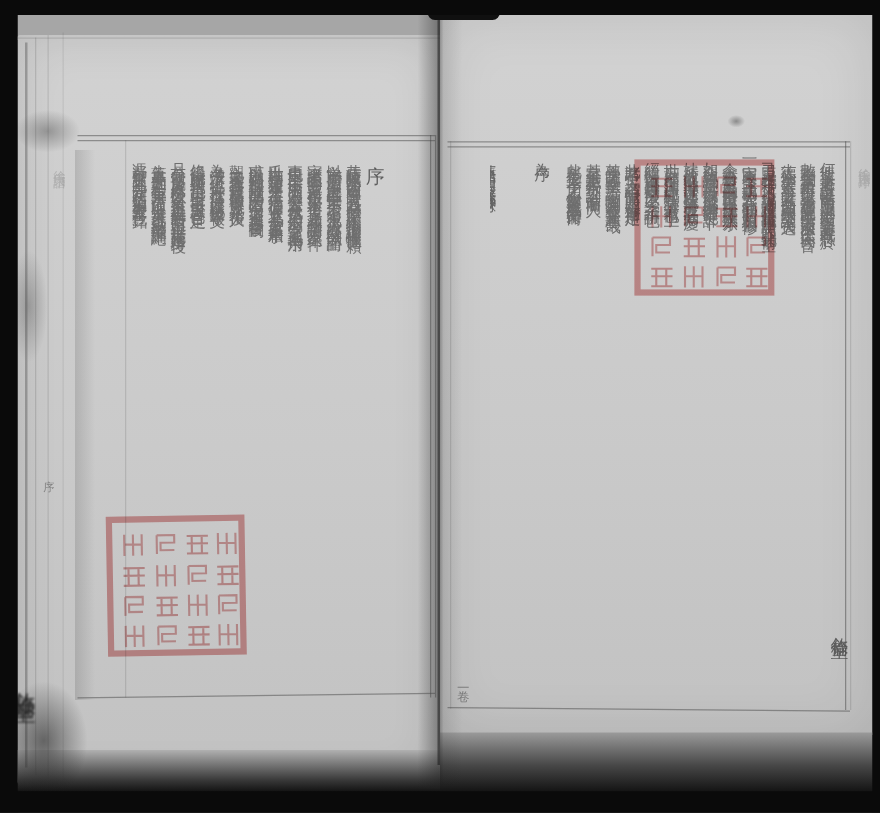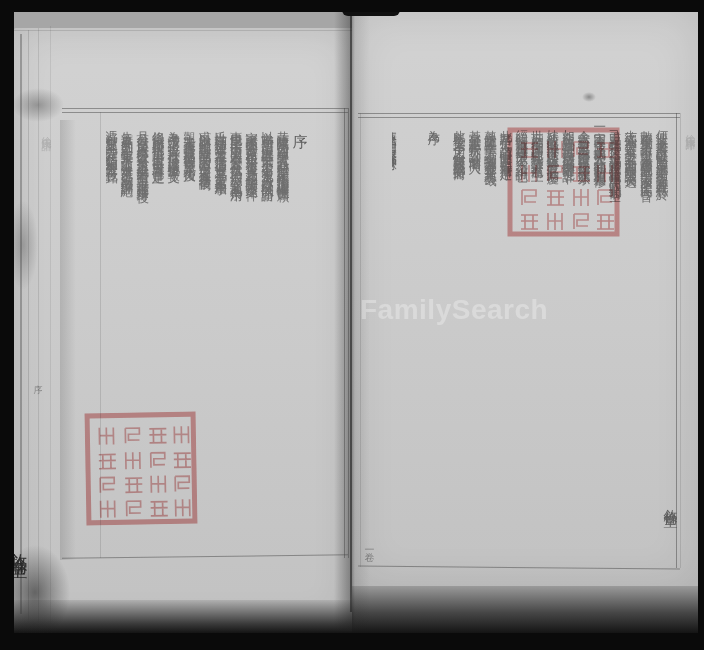--- a/index.html
+++ b/index.html
@@ -185,20 +185,19 @@
       <use href="#sgA" x="63" y="86"></use>
       <use href="#sgB" x="87" y="86"></use>
   </svg>
 
   <div class="abs smudge" style="left:12px;top:88px;width:52px;height:34px;background:radial-gradient(closest-side,rgba(40,40,40,.35),rgba(40,40,40,0));"></div>
   <div class="abs smudge" style="left:8px;top:200px;width:30px;height:90px;background:radial-gradient(closest-side,rgba(50,50,50,.30),rgba(50,50,50,0));"></div>
   <div class="abs smudge" style="left:0px;top:545px;width:70px;height:95px;background:radial-gradient(closest-side,rgba(25,25,25,.55),rgba(25,25,25,0));"></div>
   <div class="abs smudge" style="left:60px;top:120px;width:16px;height:440px;background:linear-gradient(90deg,rgba(60,60,60,.18),rgba(60,60,60,0));border-radius:0;"></div>
   <div class="abs smudge" style="left:582px;top:92px;width:14px;height:10px;background:radial-gradient(closest-side,rgba(70,70,70,.5),rgba(70,70,70,0));"></div>
 
-  <div class="abs" id="watermark">FamilySearch</div>
 
   <div class="abs" id="band-top"></div>
   <div class="abs" id="band-bottom"></div>
   <div class="abs" id="band-left"></div>
   <div class="abs" id="band-right"></div>
 
 </div>
 
 </body></html>

